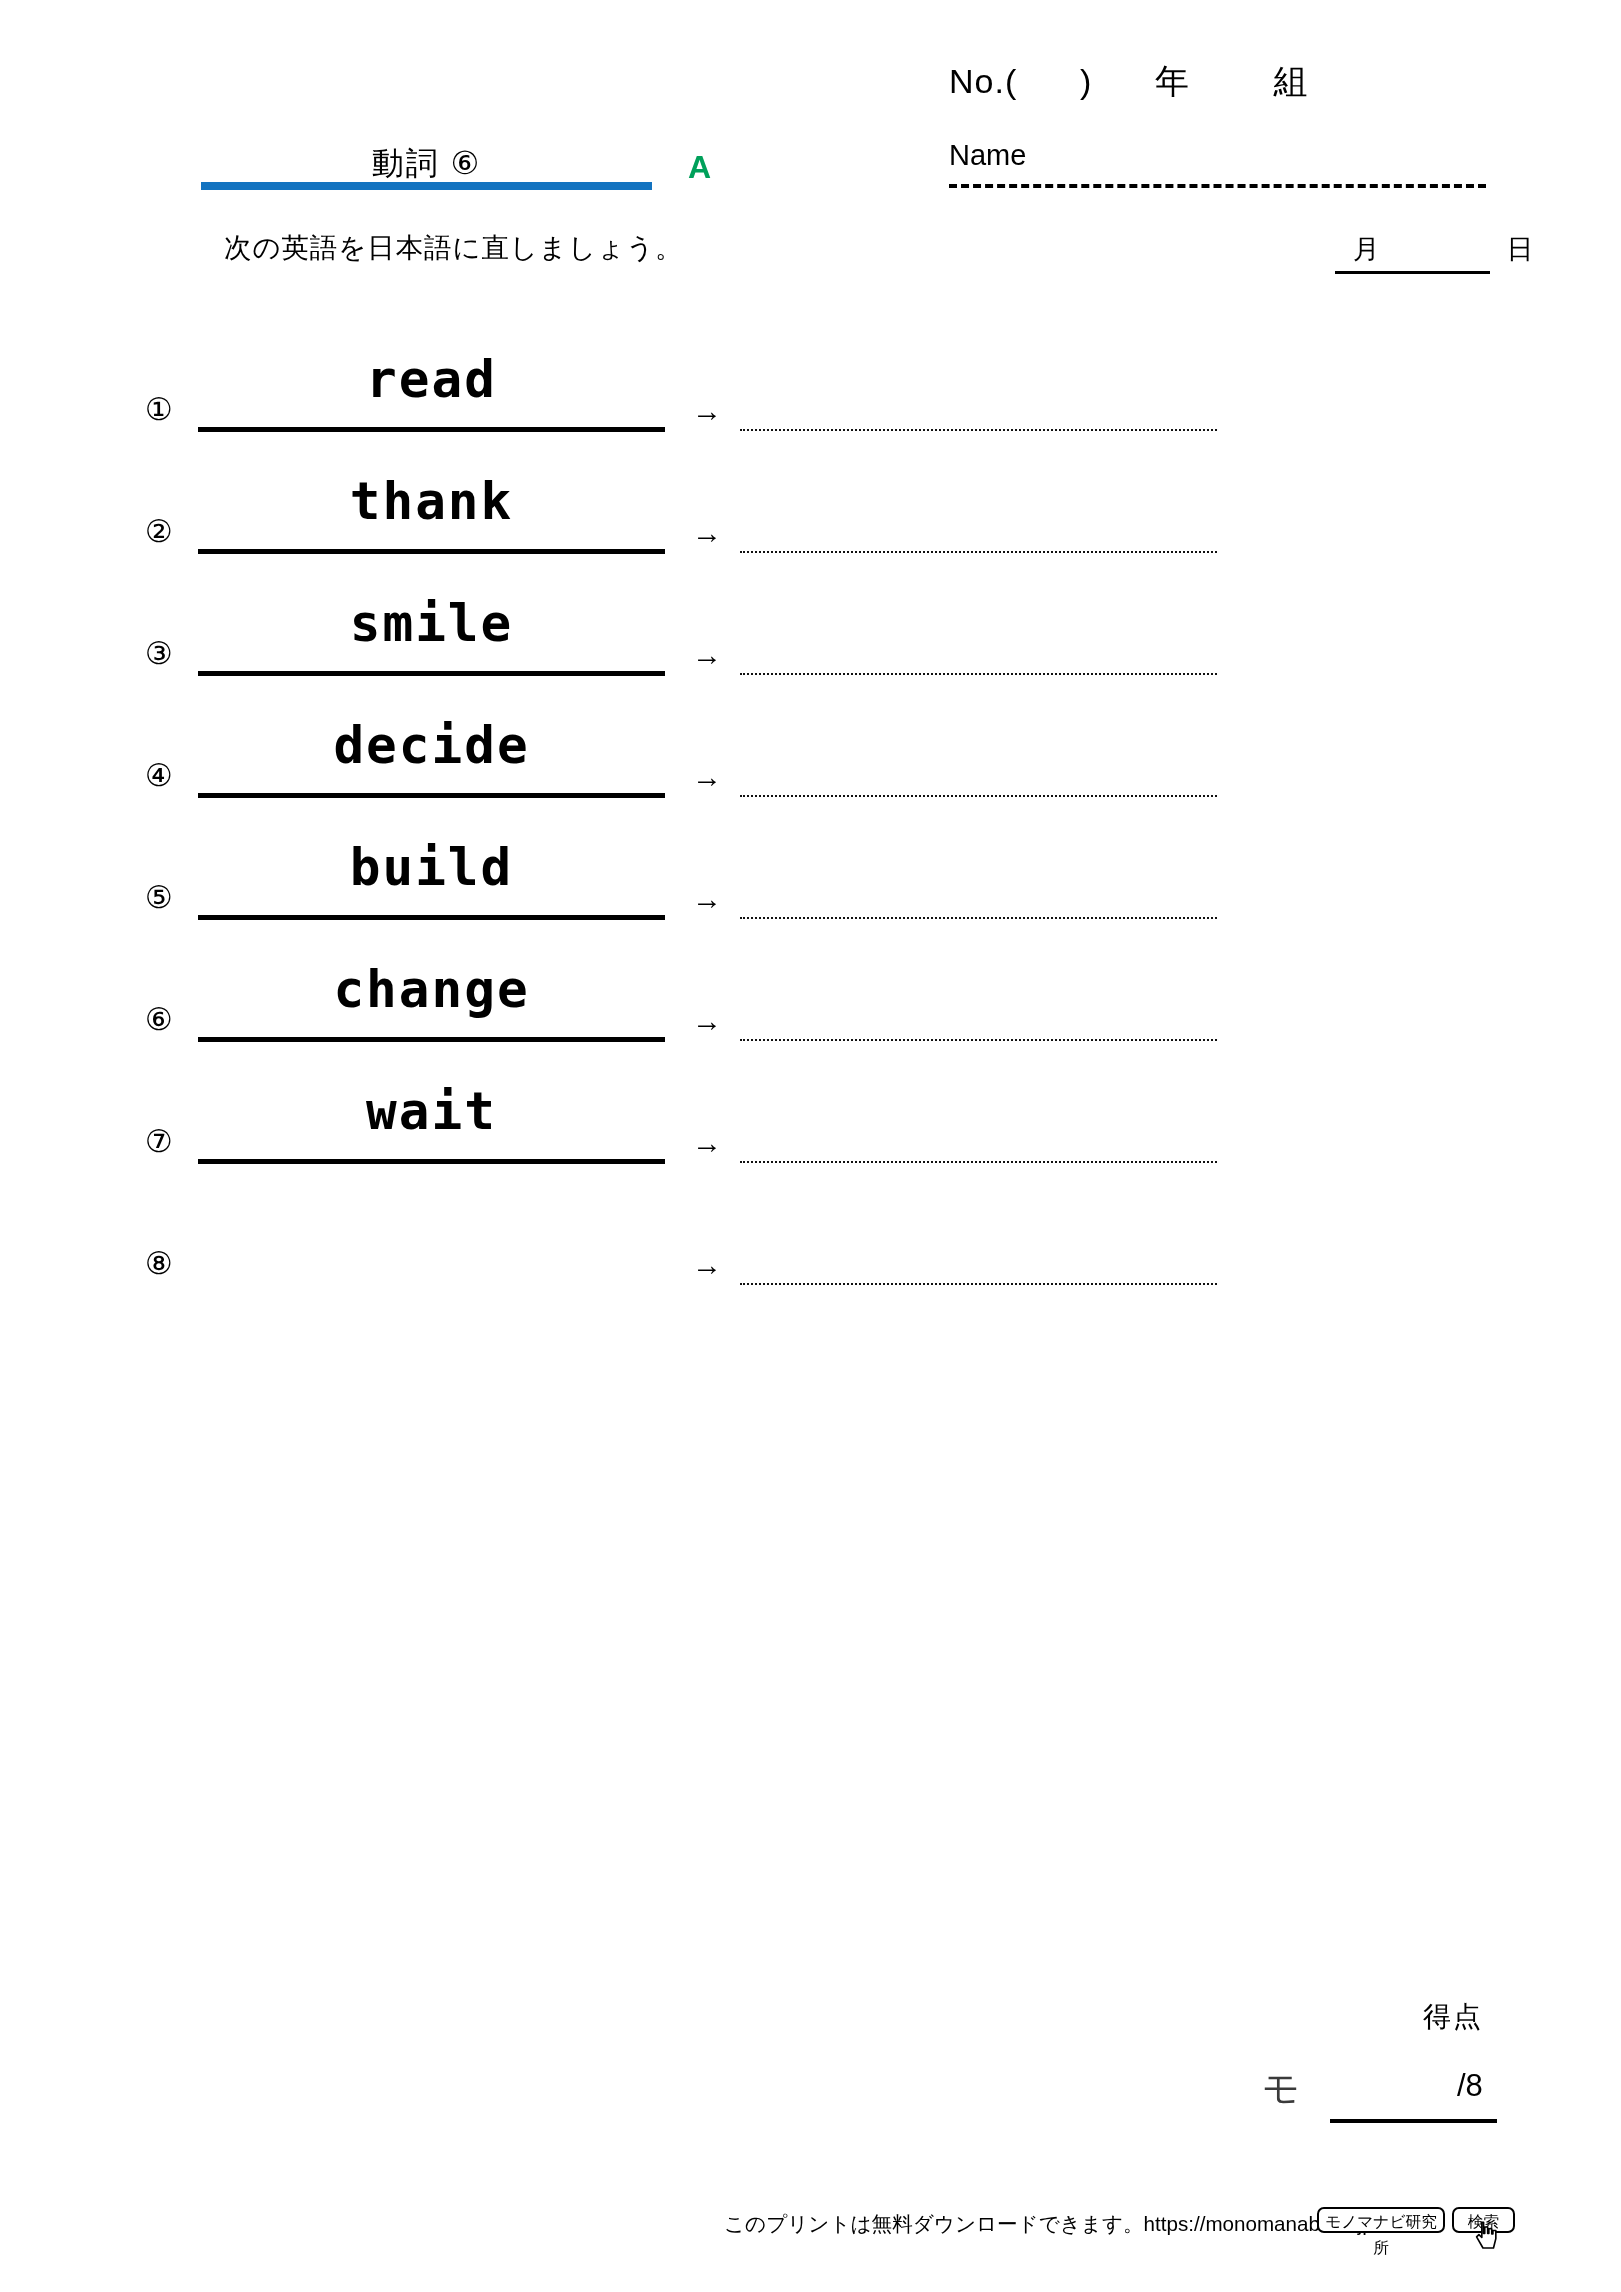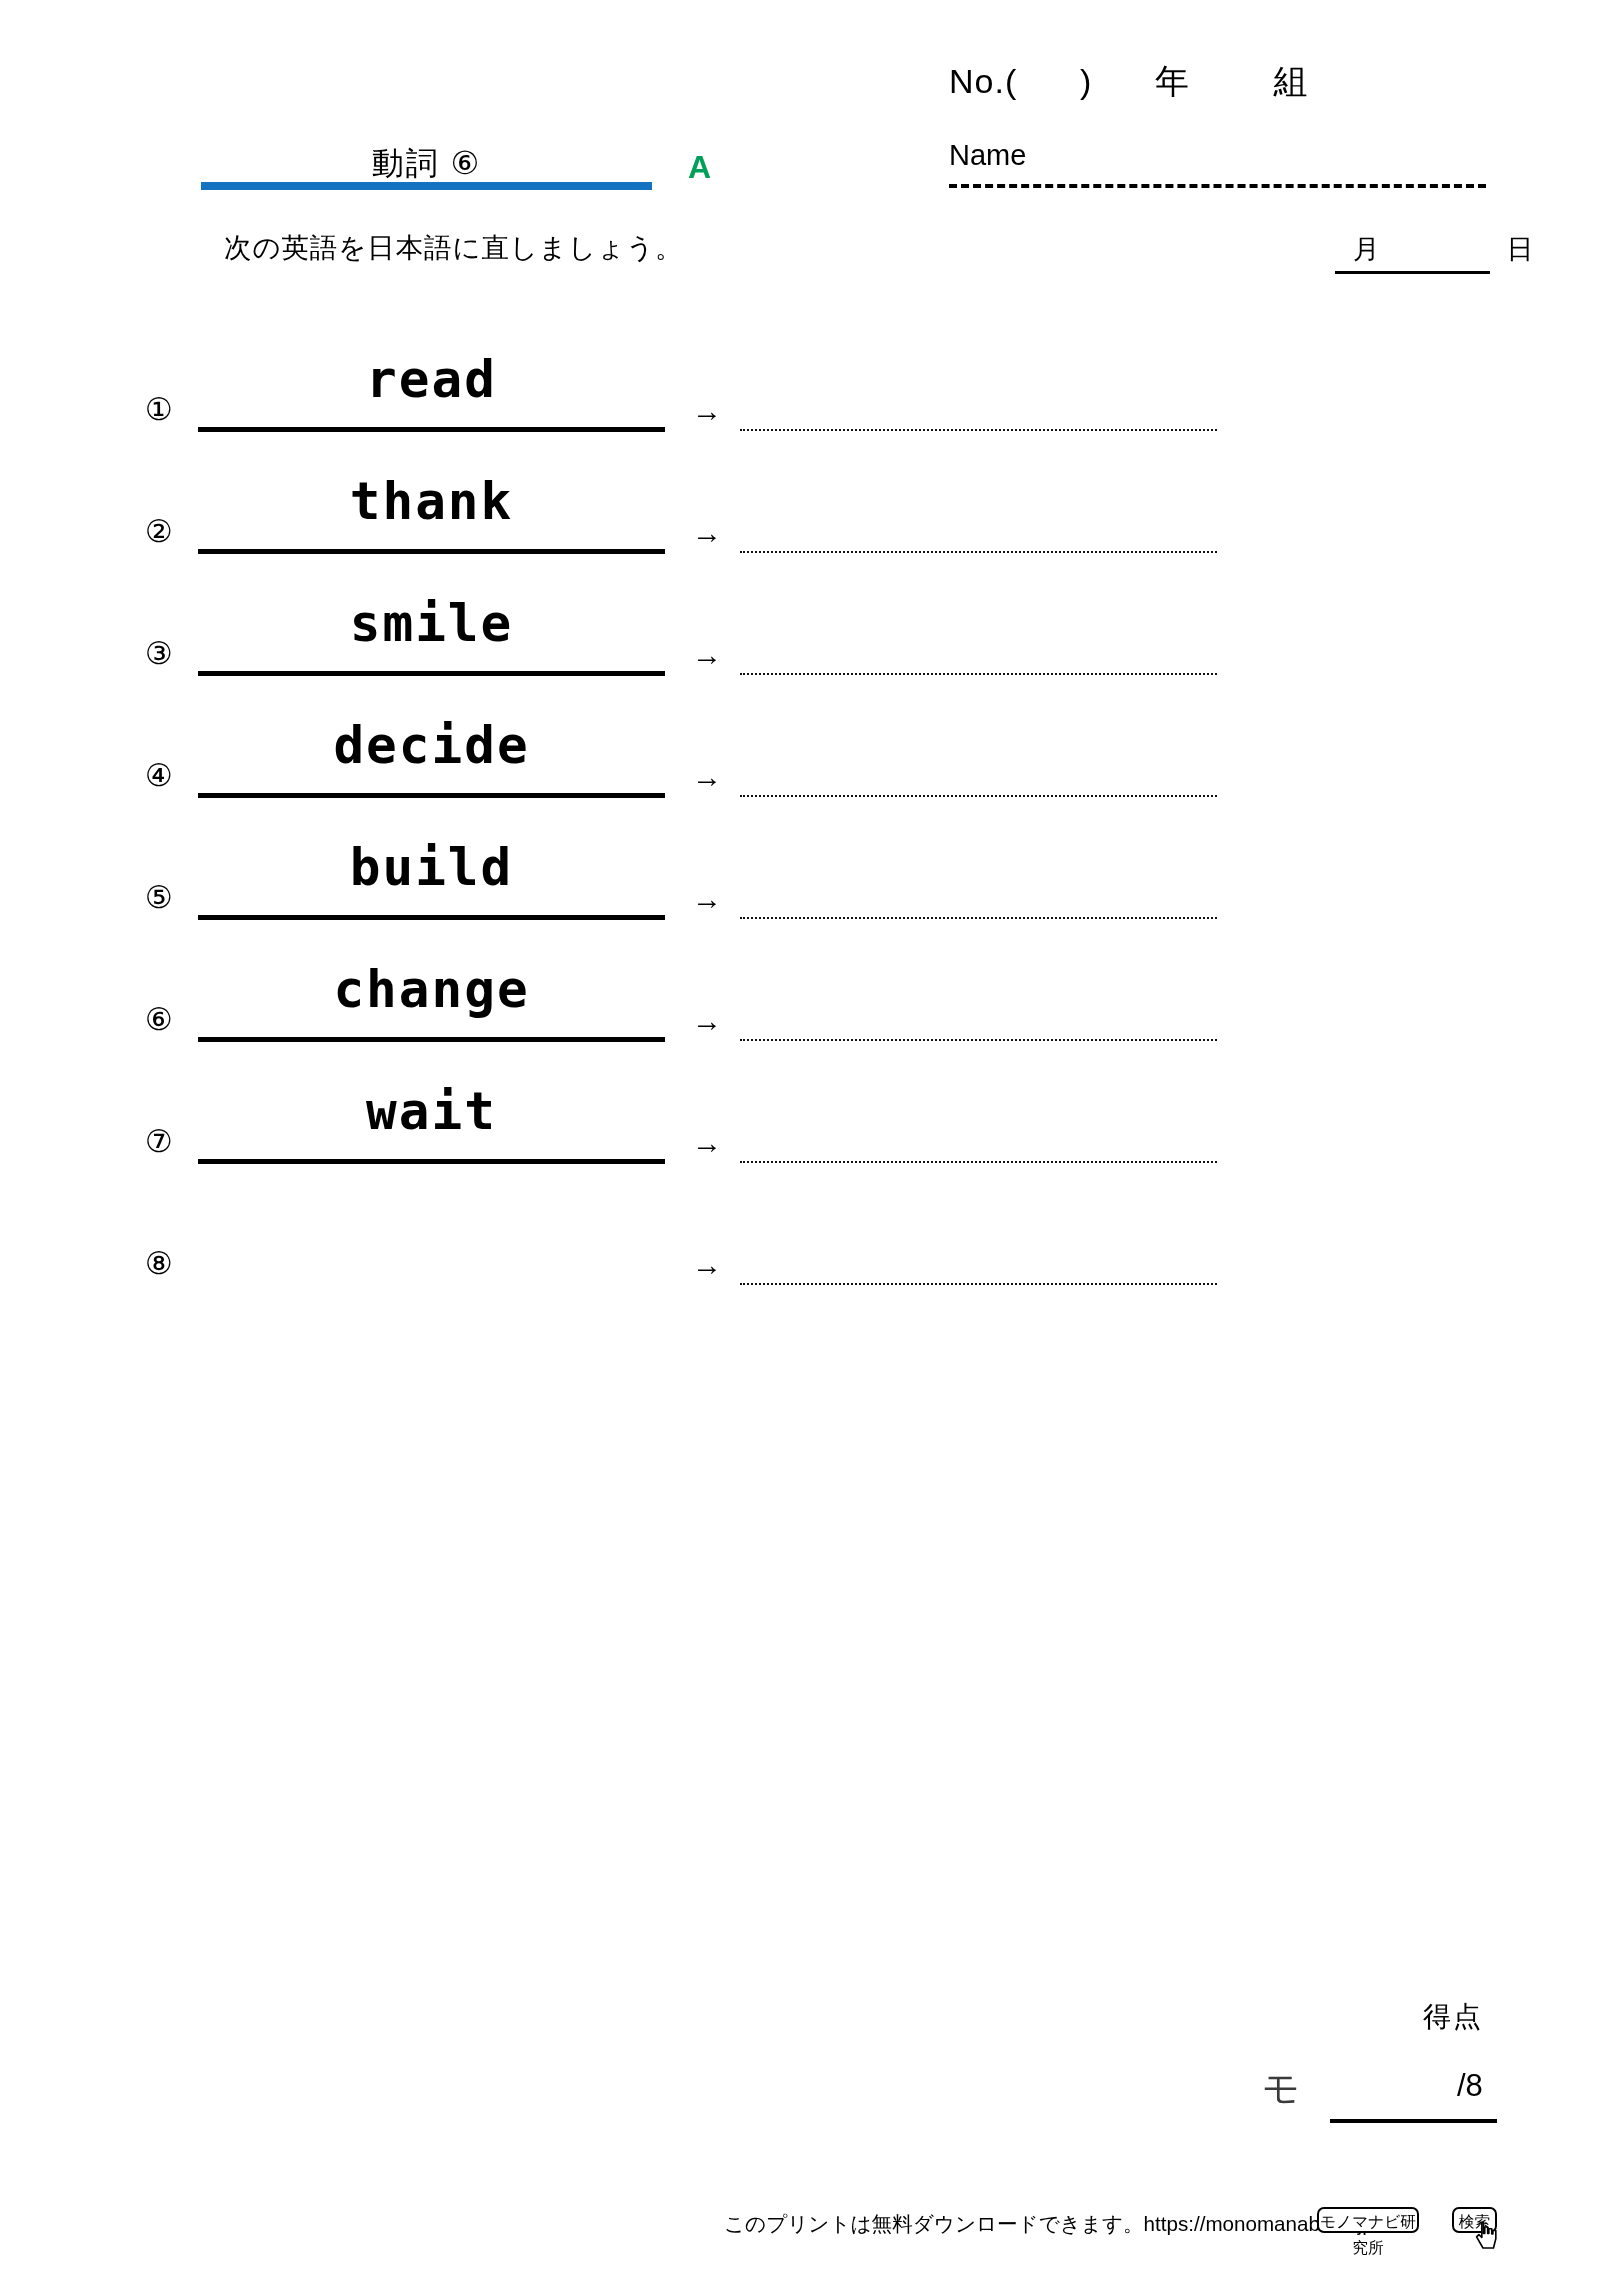--- a/index.html
+++ b/index.html
@@ -197,35 +197,35 @@
     left: 724px;
     top: 2210px;
     font-size: 20.6px;
     letter-spacing: 0px;
     white-space: nowrap;
   }
   .search-box {
     position: absolute;
     left: 1317px;
     top: 2207px;
-    width: 102px;
+    width: 128px;
     height: 25.5px;
     border: 2px solid #000;
     border-radius: 6.9px;
     font-size: 15.7px;
     text-align: center;
     line-height: 25.5px;
     background: #fff;
     box-sizing: border-box;
   }
   .search-btn {
     position: absolute;
     left: 1452px;
     top: 2207px;
-    width: 45px;
+    width: 63px;
     height: 25.5px;
     border: 2px solid #000;
     border-radius: 6.9px;
     font-size: 15.7px;
     text-align: center;
     line-height: 25.5px;
     background: #fff;
     box-sizing: border-box;
   }
   .cursor-icon {

